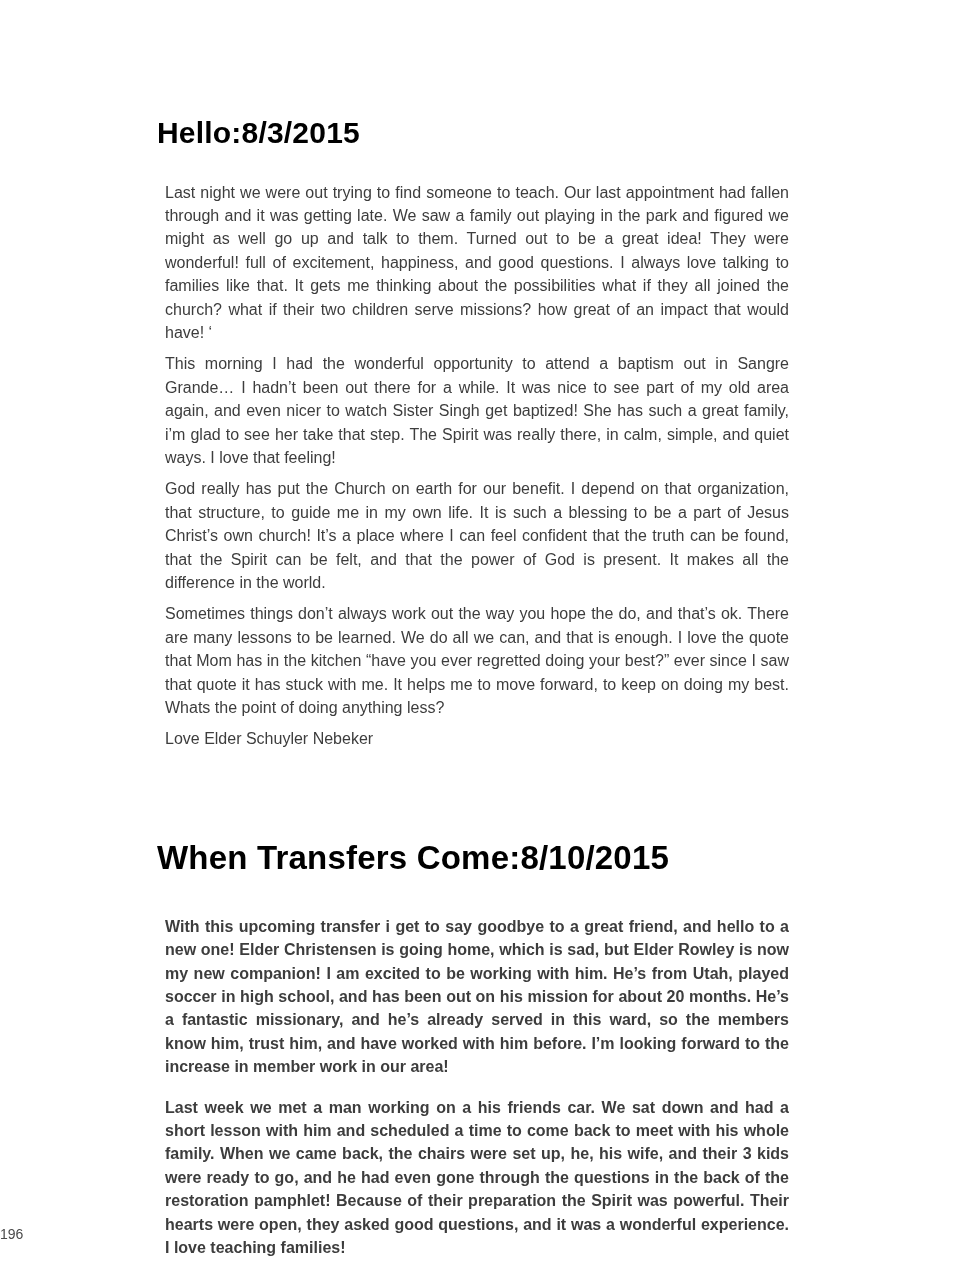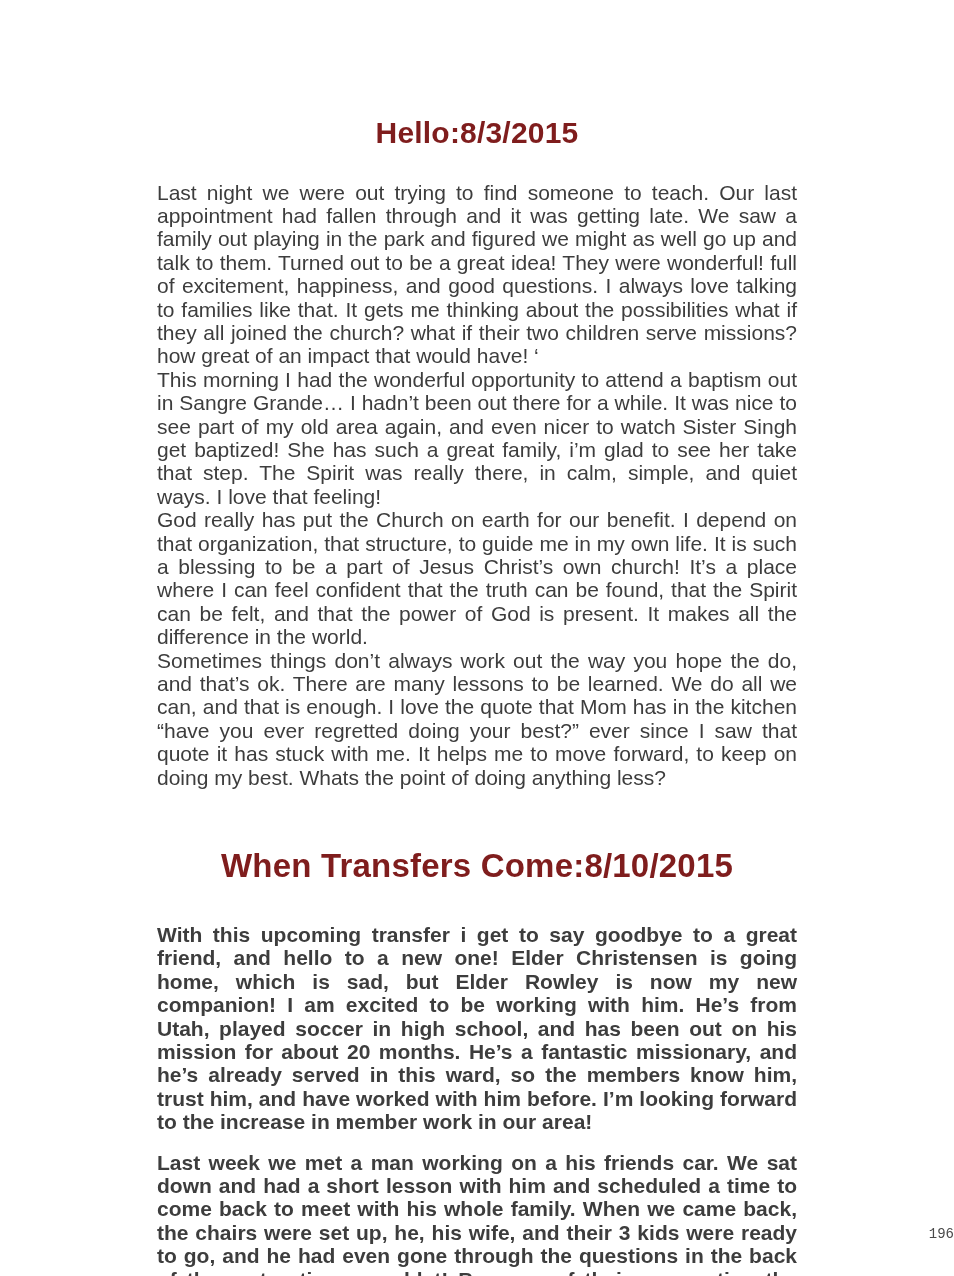--- a/index.html
+++ b/index.html
@@ -17,69 +17,70 @@
       box-sizing: border-box;
       overflow: hidden;
     }
     .content {
       width: 640px;
       margin: 0 auto;
       padding-top: 116px;
     }
     .section-title {
       font-weight: bold;
-      text-align: center;
-      color: #7f1d1d;
+      text-align: left;
+      color: #000000;
       margin: 0 0 30px 0;
       font-size: 30px;
       line-height: 1.15;
       letter-spacing: 0.2px;
     }
     .section-title.large {
       font-size: 33px;
-      margin-top: 58px;
+      margin-top: 88px;
       margin-bottom: 38px;
     }
     .section p.body-par {
-      font-size: 21px;
+      font-size: 16px;
       line-height: 23.4px;
       text-align: justify;
-      margin: 0;
+      margin: 8px;
     }
     .section.spaced p.body-par {
       margin-bottom: 17px;
       font-weight: bold;
     }
     .section p.body-par.signature {
       text-align: left;
     }
     .page-number {
       position: absolute;
       bottom: 34px;
       left: 0;
       width: 100%;
-      text-align: right;
-      font-family: Liberation Mono, monospace;
+      text-align: left;
+      font-family: Liberation Sans, sans-serif;
       font-size: 14px;
       color: #4a4a4a;
     }
   </style>
 </head>
 <body>
 
 <div class="page">
   <div class="content">
 
     <h1 class="section-title">Hello:8/3/2015</h1>
 
     <div class="section">
       <p class="body-par">Last night we were out trying to find someone to teach. Our last appointment had fallen through and it was getting late. We saw a family out playing in the park and figured we might as well go up and talk to them. Turned out to be a great idea! They were wonderful! full of excitement, happiness, and good questions. I always love talking to families like that. It gets me thinking about the possibilities what if they all joined the church? what if their two children serve missions? how great of an impact that would have! ‘</p>
       <p class="body-par">This morning I had the wonderful opportunity to attend a baptism out in Sangre Grande… I hadn’t been out there for a while. It was nice to see part of my old area again, and even nicer to watch Sister Singh get baptized! She has such a great family, i’m glad to see her take that step. The Spirit was really there, in calm, simple, and quiet ways. I love that feeling!</p>
       <p class="body-par">God really has put the Church on earth for our benefit. I depend on that organization, that structure, to guide me in my own life. It is such a blessing to be a part of Jesus Christ’s own church! It’s a place where I can feel confident that the truth can be found, that the Spirit can be felt, and that the power of God is present. It makes all the difference in the world.</p>
       <p class="body-par">Sometimes things don’t always work out the way you hope the do, and that’s ok. There are many lessons to be learned. We do all we can, and that is enough. I love the quote that Mom has in the kitchen “have you ever regretted doing your best?” ever since I saw that quote it has stuck with me. It helps me to move forward, to keep on doing my best. Whats the point of doing anything less?</p>
+      <p class="body-par signature">Love Elder Schuyler Nebeker</p>
     </div>
 
     <h1 class="section-title large">When Transfers Come:8/10/2015</h1>
 
     <div class="section spaced">
       <p class="body-par">With this upcoming transfer i get to say goodbye to a great friend, and hello to a new one! Elder Christensen is going home, which is sad, but Elder Rowley is now my new companion! I am excited to be working with him. He’s from Utah, played soccer in high school, and has been out on his mission for about 20 months. He’s a fantastic missionary, and he’s already served in this ward, so the members know him, trust him, and have worked with him before. I’m looking forward to the increase in member work in our area!</p>
       <p class="body-par">Last week we met a man working on a his friends car. We sat down and had a short lesson with him and scheduled a time to come back to meet with his whole family. When we came back, the chairs were set up, he, his wife, and their 3 kids were ready to go, and he had even gone through the questions in the back of the restoration pamphlet! Because of their preparation the Spirit was powerful. Their hearts were open, they asked good questions, and it was a wonderful experience. I love teaching families!</p>
     </div>
 
   </div>

